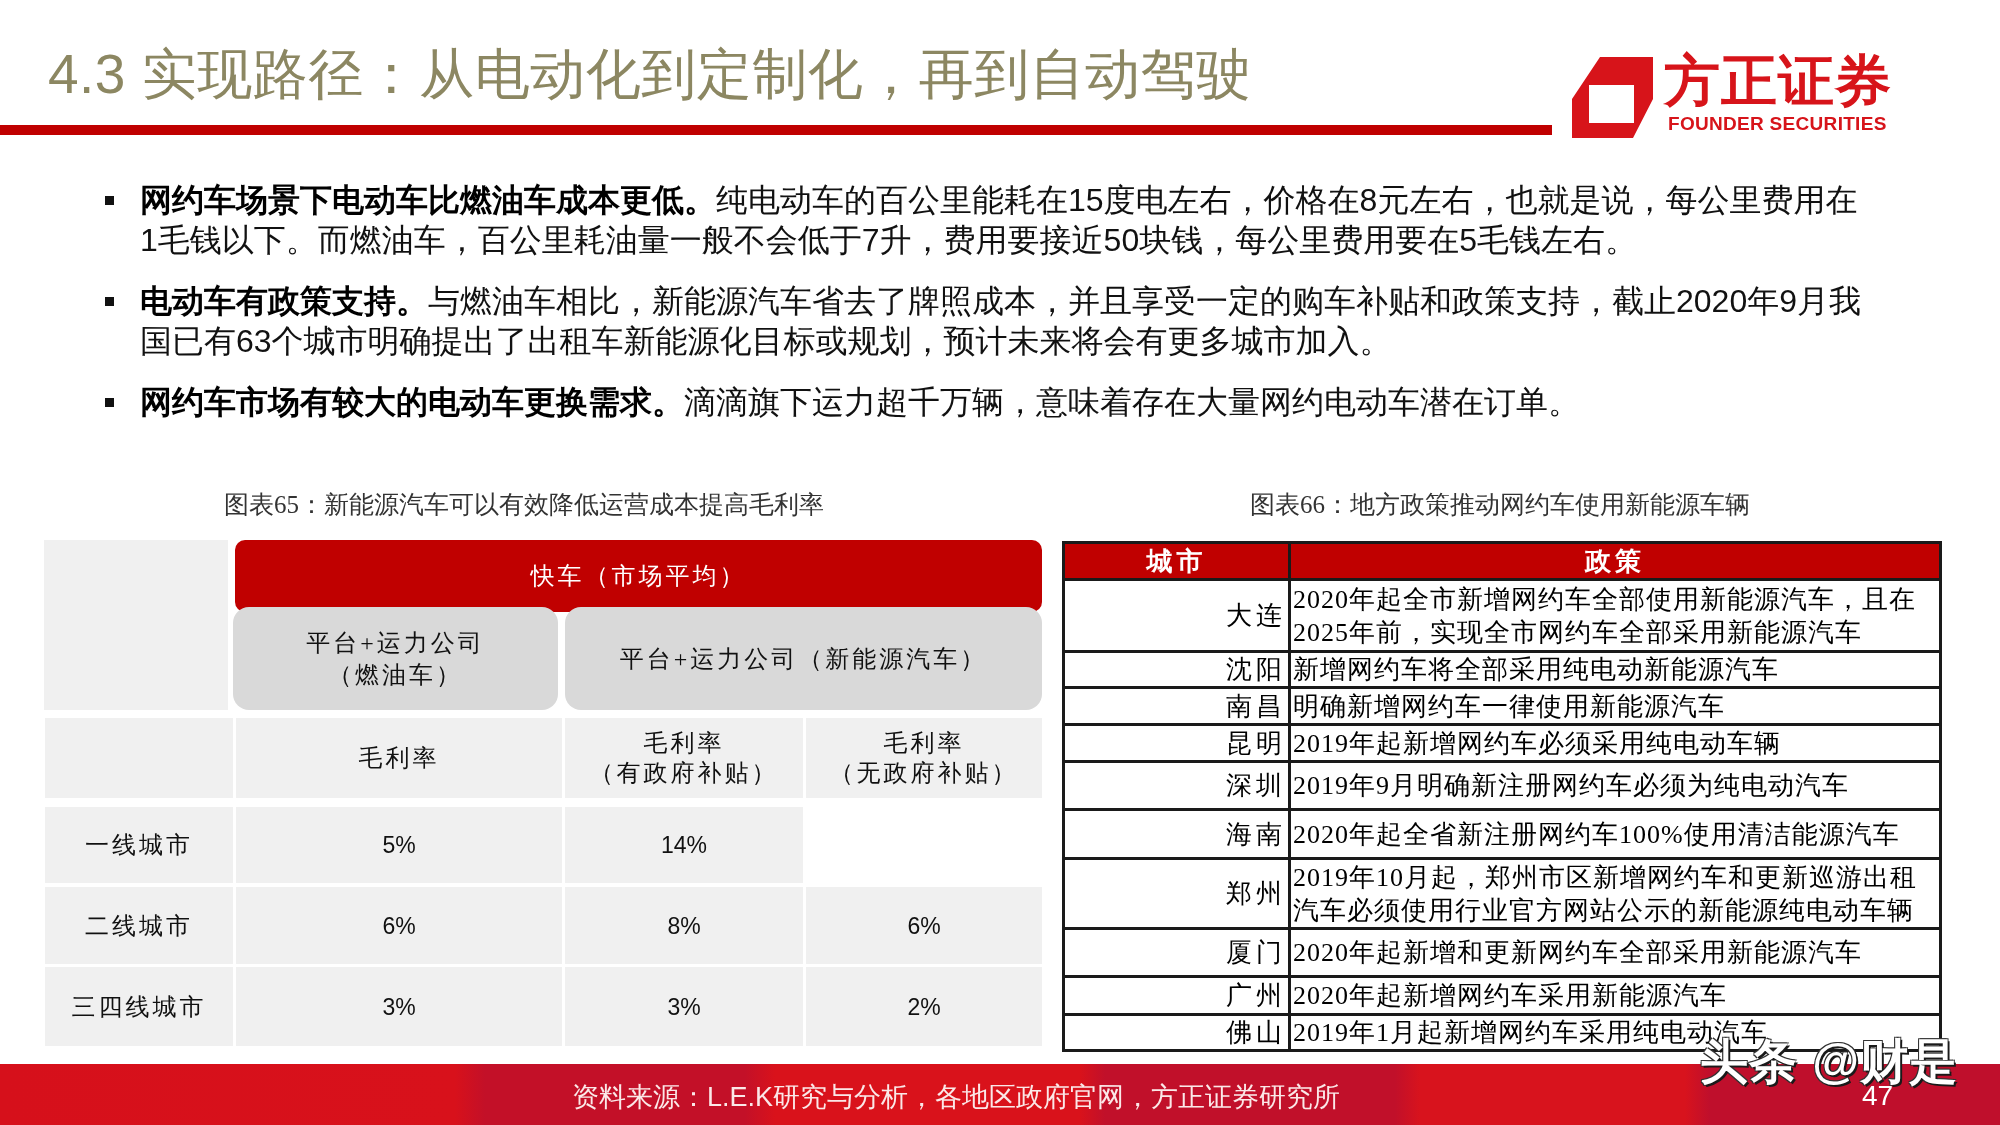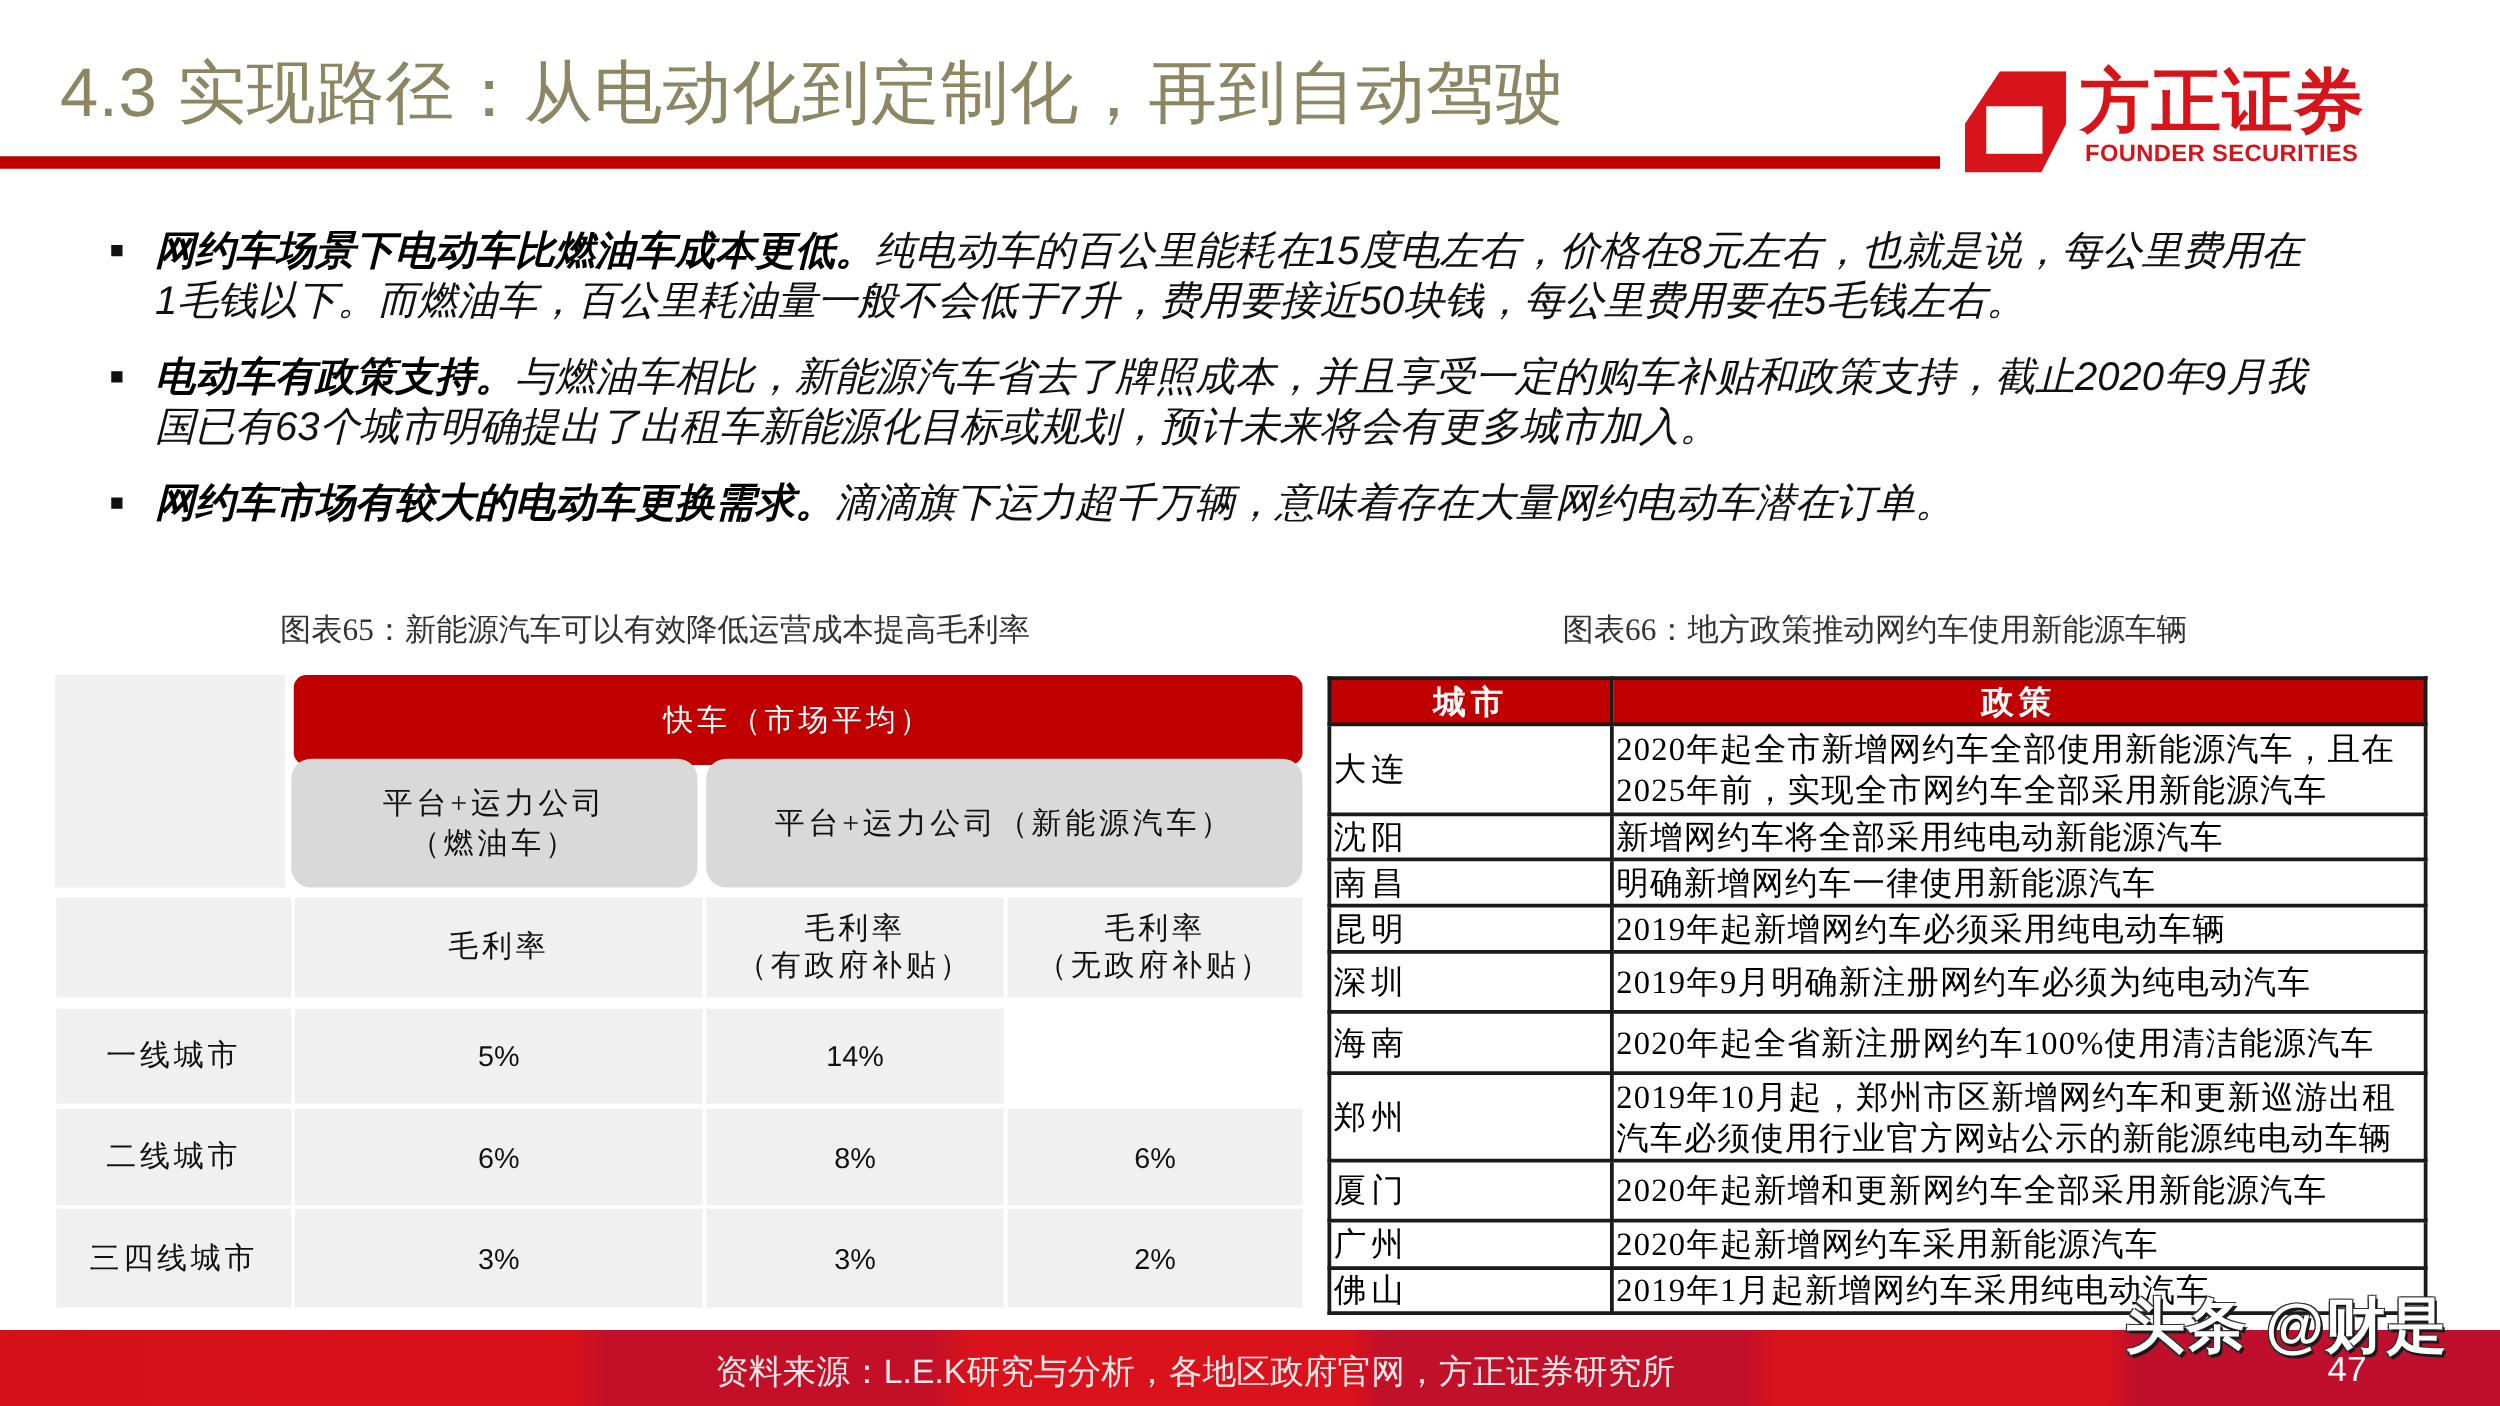--- a/index.html
+++ b/index.html
@@ -19,21 +19,21 @@
   .logo-cn {
     left: 1664px; top: 50px; font-size: 56px; line-height: 62px; font-weight: bold;
     color: #d7141a; letter-spacing: 1px; white-space: nowrap;
   }
   .logo-en {
     left: 1668px; top: 113px; width: 232px; font-size: 19px; line-height: 22px;
     font-weight: bold; color: #d7141a; white-space: nowrap; letter-spacing: 0.3px;
   }
 
   
-  .bullets { left: 89px; top: 180px; width: 1770px; margin: 0; padding: 0; list-style: none; font-style: italic; }
+  .bullets { left: 105px; top: 180px; width: 1770px; margin: 0; padding: 0; list-style: none; }
   .bullet {
     position: relative; padding-left: 35px; font-size: 32px; line-height: 40px;
     margin-bottom: 21px; color: #111;
   }
   .bullet-mark {
     position: absolute; left: 0; top: 16px; width: 9px; height: 9px; background: #111;
   }
   .bullet .lead { font-weight: bold; color: #000; }
 
   
@@ -78,21 +78,21 @@
     border: 3px solid #1a1a1a;
   }
   .t66 th, .t66 td {
     border: 3px solid #1a1a1a; padding: 0 2px; font-size: 26px; line-height: 33px;
     font-weight: normal; color: #000; vertical-align: middle; overflow: hidden;
   }
   .t66 th {
     background: #c00000; color: #fff; font-weight: bold; letter-spacing: 4px;
     text-align: center;
   }
-  .t66 td.city { text-align: left; letter-spacing: 4px; }
+  .t66 td.city { text-align: right; letter-spacing: 4px; }
   .t66 td.policy { text-align: left; letter-spacing: 1px; }
 
   
   .footer {
     left: 0; top: 1064px; width: 2000px; height: 61px;
     background: linear-gradient(90deg,
       #d6101b 0px, #d8111b 455px, #c31028 485px, #c31028 745px,
       #d9121b 775px, #d9121b 1080px, #c1102a 1105px, #c1102a 1395px,
       #d8131d 1420px, #d8131d 1685px, #bf0f2c 1710px, #bf0f2c 2000px);
   }

